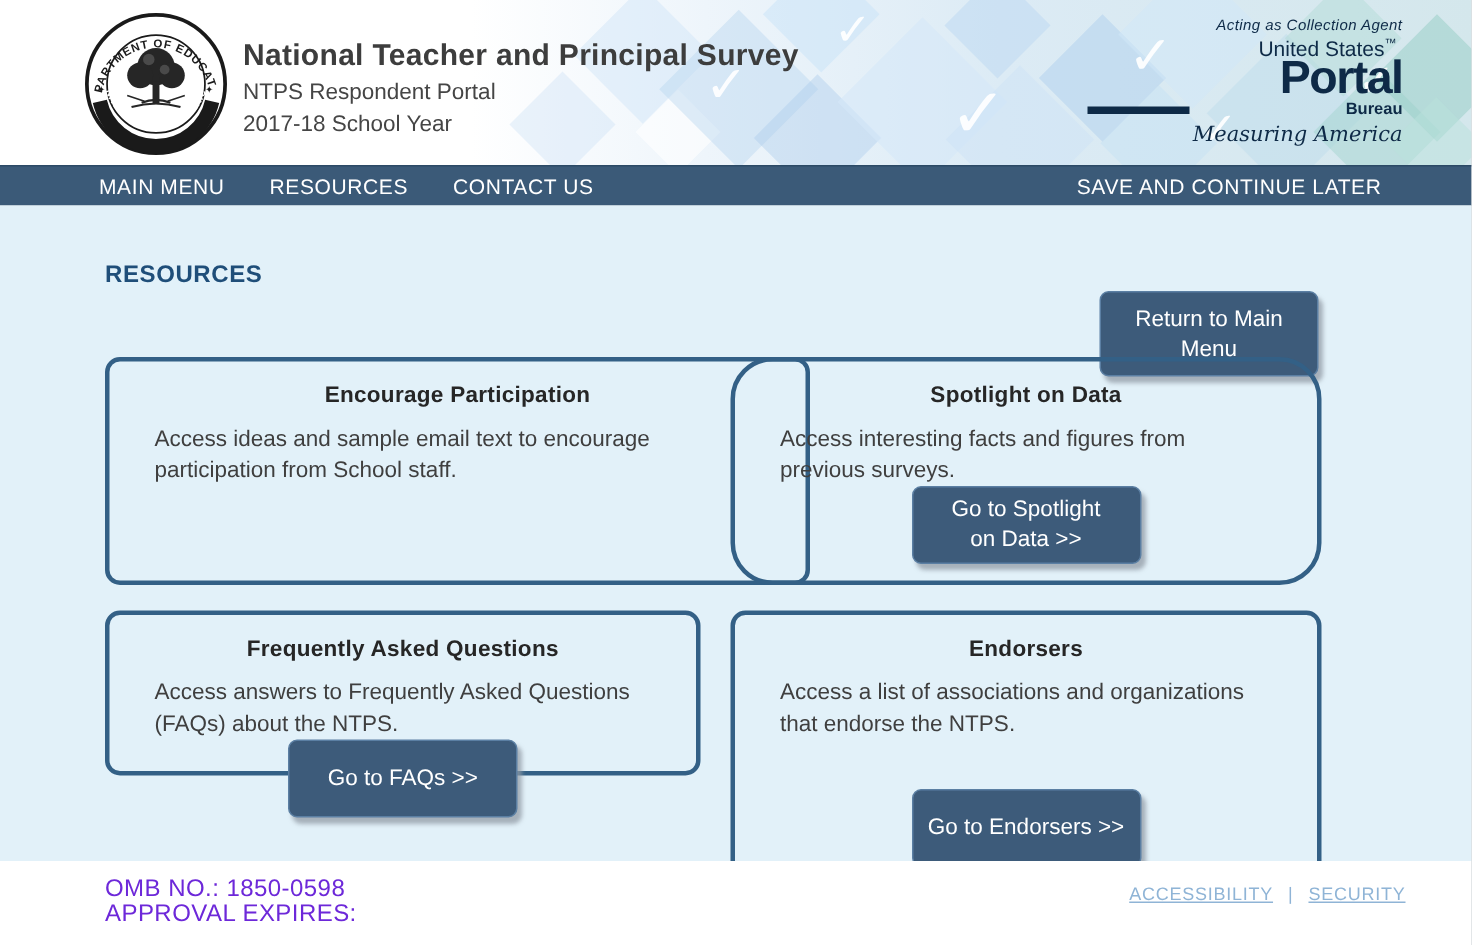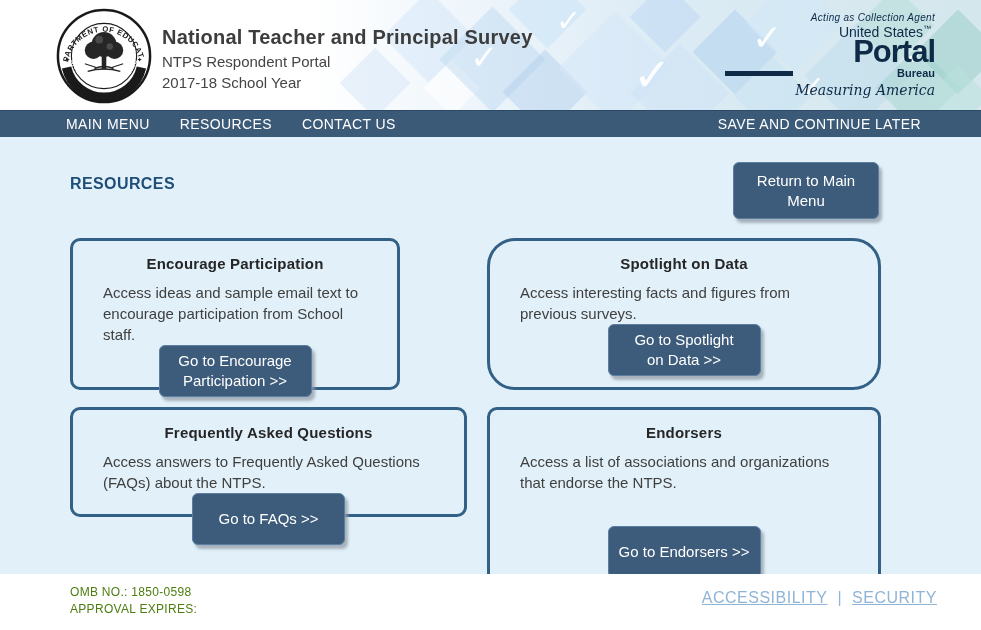--- a/index.html
+++ b/index.html
@@ -45,39 +45,39 @@
   .nav .spacer { flex:1; }
 
   
   .main { position:absolute; left:0; top:137px; width:981px; height:437px; background:#e2f1f9; }
   .page-title { position:absolute; left:70px; top:38px; font-size:16px; font-weight:bold; color:#1f4e79; letter-spacing:.4px; }
   .btn {
     background:#3d5b7a; color:#ffffff; border:1px solid #5b7fa3; border-radius:6px;
     font-family:"Liberation Sans", sans-serif; font-size:15px; line-height:20px;
     white-space:pre-line; text-align:center; cursor:pointer;
     box-shadow:3px 4px 3px rgba(145,155,165,0.75);
-    display:flex; align-items:center; justify-content:center;
+    display:flex; align-items:center; justify-content:center;margin-top:32px;
   }
   .return-btn { position:absolute; left:733px; top:25px; width:146px; height:57px; }
   .card {
     position:absolute; border:3px solid #336086; border-radius:10px; background:transparent;
     display:flex; flex-direction:column; align-items:center;
   }
-  .card-1 { left:70px;  top:101px; width:330px; height:152px; }
+  .card-1 { left:70px;  top:101px; width:470px; height:152px; }
   .card-2 { left:487px; top:101px; width:394px; height:152px;border-radius:28px; }
   .card-3 { left:70px;  top:270px; width:397px; height:110px; }
   .card-4 { left:487px; top:270px; width:394px; height:188px; }
   .card-title { margin-top:14px; font-size:15px; font-weight:bold; color:#262626; text-align:center; letter-spacing:.2px; }
   .card-body { margin-top:10px; align-self:stretch; padding:0 30px; font-size:15px; line-height:21px; color:#3f3f3f; }
   .card-btn { margin-top:auto; margin-bottom:14px; width:153px; min-height:52px; }
 
   
   .footer { position:absolute; left:0; top:574px; width:981px; height:56px; background:#ffffff; }
-  .footer-left { position:absolute; left:70px; top:10px; font-size:12px; line-height:17px; color:#4d7c0f; letter-spacing:.3px; }
-  .footer-right { position:absolute; right:44px; top:15px; font-size:16px; color:#8fb4d6; letter-spacing:.5px; }
+  .footer-left { position:absolute; left:70px; top:10px; font-size:16px; line-height:17px; color:#6d28d9; letter-spacing:.3px; }
+  .footer-right { position:absolute; right:44px; top:15px; font-size:12px; color:#8fb4d6; letter-spacing:.5px; }
   .footer-right a { color:#8fb4d6; text-decoration:underline; cursor:pointer; }
   .footer-right .sep { margin:0 10px; text-decoration:none; }
 </style>
 </head>
 <body>
 
 <div class="page">
 
   <header class="header">
     <div class="pattern">
@@ -161,22 +161,20 @@
   </nav>
 
   <main class="main">
     <h2 class="page-title">RESOURCES</h2>
     <button class="btn return-btn">Return to Main
 Menu</button>
 
     <section class="card card-1">
       <div class="card-title">Encourage Participation</div>
       <div class="card-body">Access ideas and sample email text to encourage participation from School staff.</div>
-      <button class="btn card-btn">Go to Encourage
-Participation &gt;&gt;</button>
     </section>
 
     <section class="card card-2">
       <div class="card-title">Spotlight on Data</div>
       <div class="card-body">Access interesting facts and figures from previous surveys.</div>
       <button class="btn card-btn">Go to Spotlight
 on Data &gt;&gt;</button>
     </section>
 
     <section class="card card-3">

